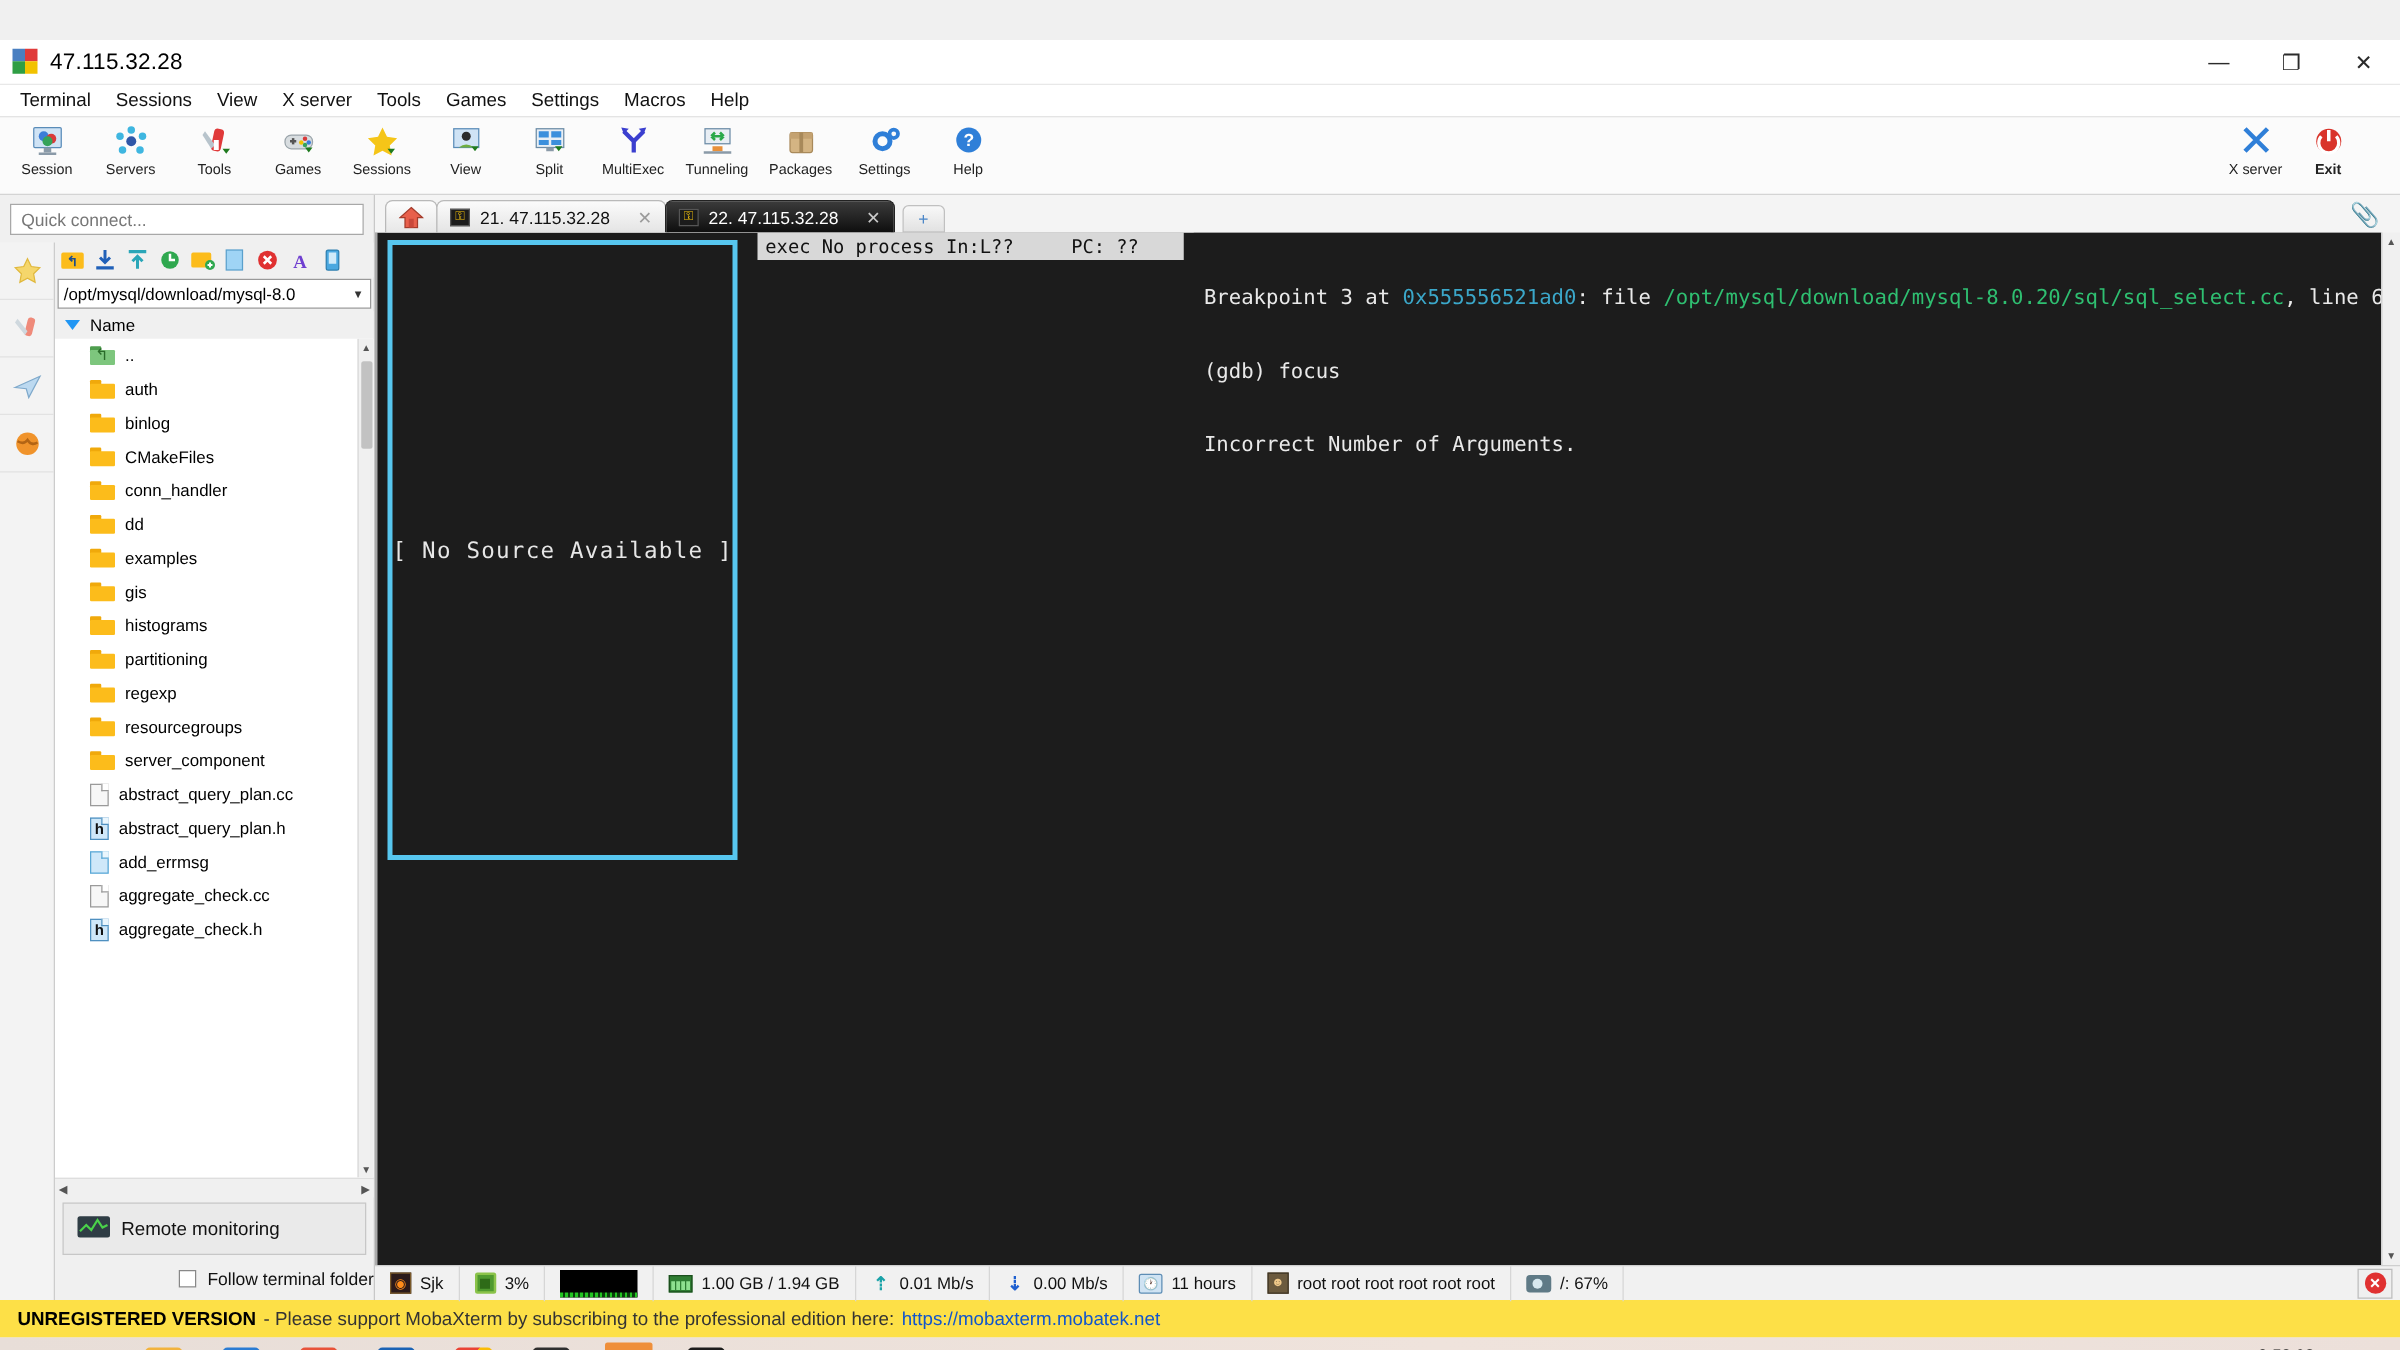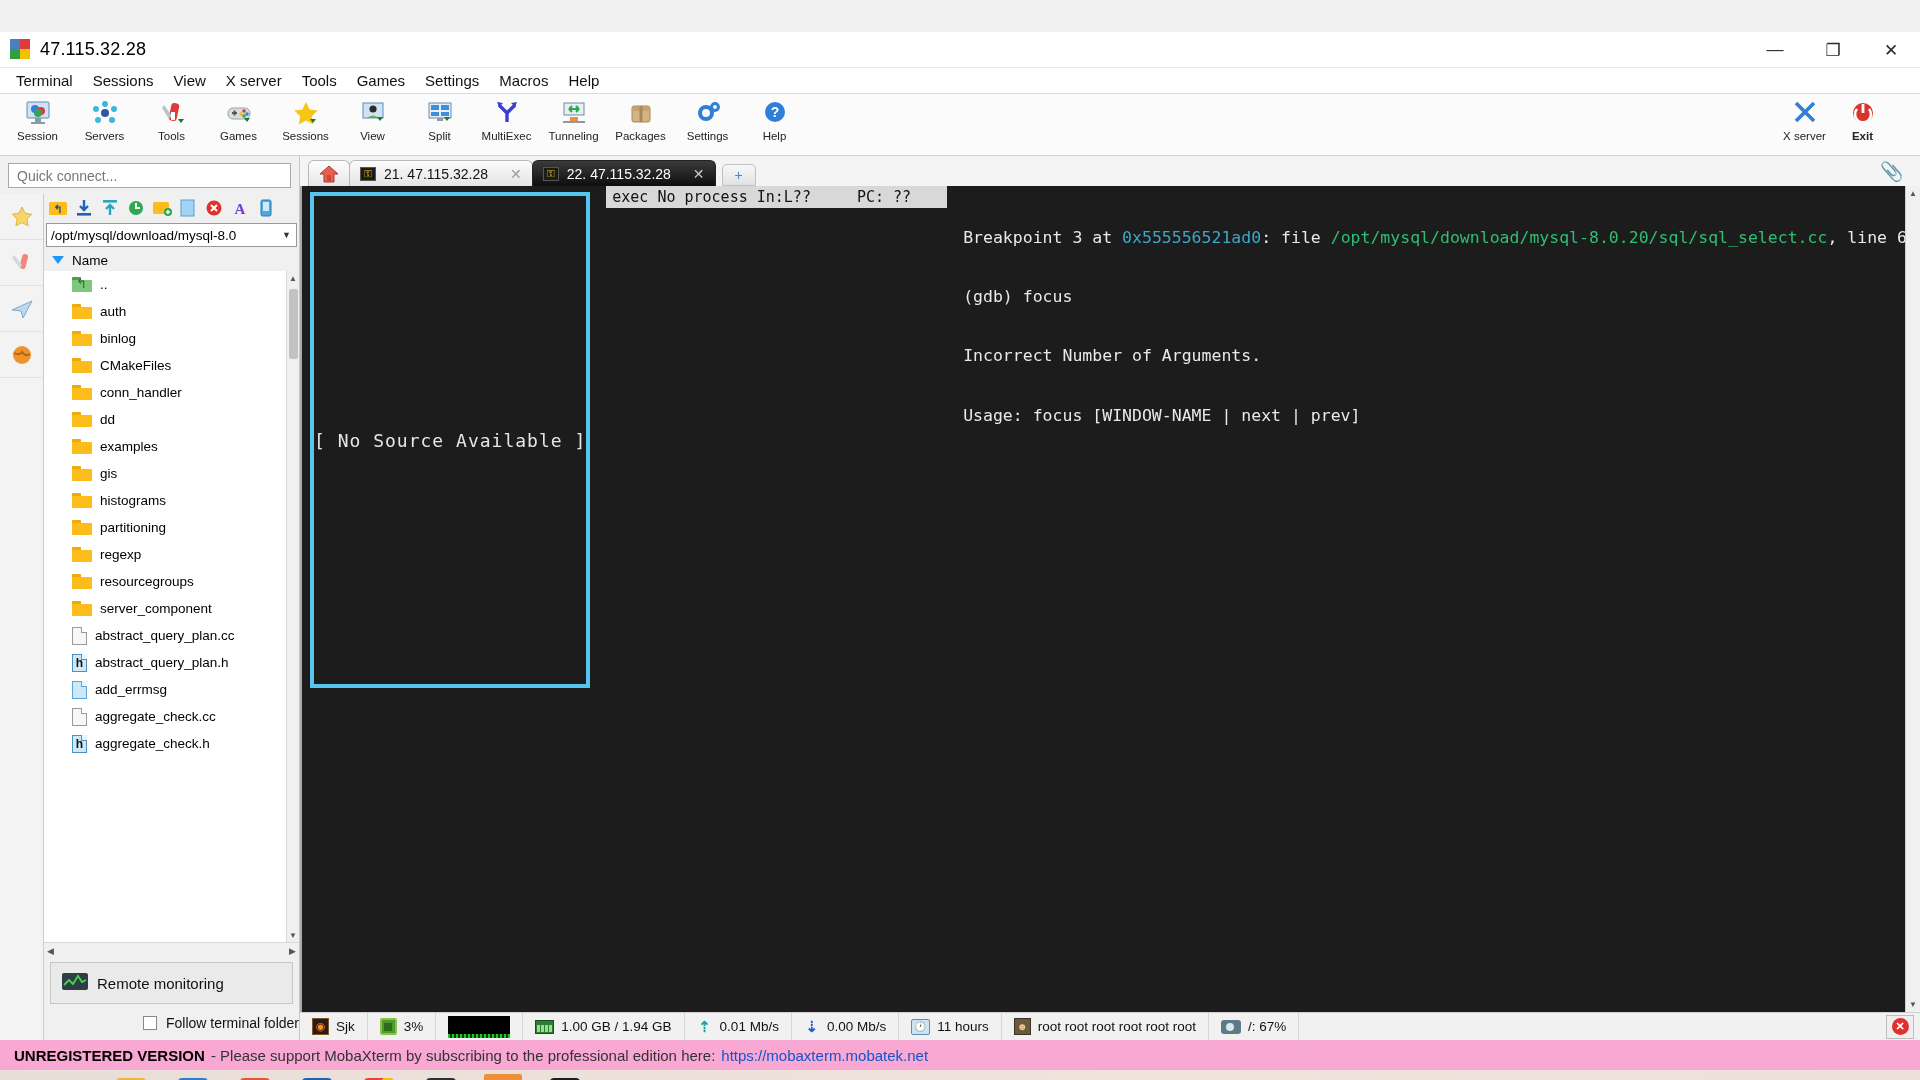--- a/index.html
+++ b/index.html
@@ -201,21 +201,21 @@
                display:flex;align-items:center;justify-content:center;font-size:10px;color:#15537f;}
   .ico-user { width:17px;height:17px;background:#6b5a3e;border:1px solid #3e3424;
               display:flex;align-items:center;justify-content:center;font-size:10px;color:#f0c98a;}
   .ico-disk { width:20px;height:14px;background:#5f7a86;border-radius:3px;position:relative;}
   .ico-disk::after { content:""; position:absolute; left:5px; top:3px; width:8px;height:8px;
                      border-radius:50%; background:#d7e8ef;}
   .ico-sjk { width:17px;height:17px;background:#2b1a1a;border:1px solid #7a5a2a;
              display:flex;align-items:center;justify-content:center;font-size:11px;color:#ff8c1a;}
 
   
-  .unreg { height: 30px; background: #f9a8d4; display: flex; align-items: center;
+  .unreg { height: 30px; background: #fde047; display: flex; align-items: center;
            padding-left: 14px; gap: 6px; font-size: 15px; }
   .unreg .bold { font-weight: 700; color: #000; }
   .unreg .txt { color: #333; }
   .unreg a { color: #1155cc; text-decoration: none; }
 
   
   .taskbar { height: 46px; background: linear-gradient(90deg,#e8ded8,#efe3dc 60%,#ece0da);
              display: flex; align-items: center; position: relative; }
   .tb-start { width: 48px; height: 46px; display: flex; align-items: center; justify-content: center; }
   .win-logo { width: 20px; height: 20px; display: grid; grid-template-columns: 9px 9px;
@@ -724,21 +724,20 @@
             <span class="right">
               <span>L??</span>
               <span>PC:  ??</span>
             </span>
           </div>
 
           <div class="gdb-console">
             <div><span class="c-white">Breakpoint 3 at </span><span class="c-cyan">0x555556521ad0</span><span>: file </span><span class="c-green">/opt/mysql/download/mysql-8.0.20/sql/sql_select.cc</span><span>, line 641.</span></div>
             <div>(gdb) focus</div>
             <div>Incorrect Number of Arguments.</div>
-            <div>Usage: focus [WINDOW-NAME | next | prev]</div>
             <div>&nbsp;</div>
             
             
             
             
             
           </div>
         </div>
 
         <div class="term-scroll">

